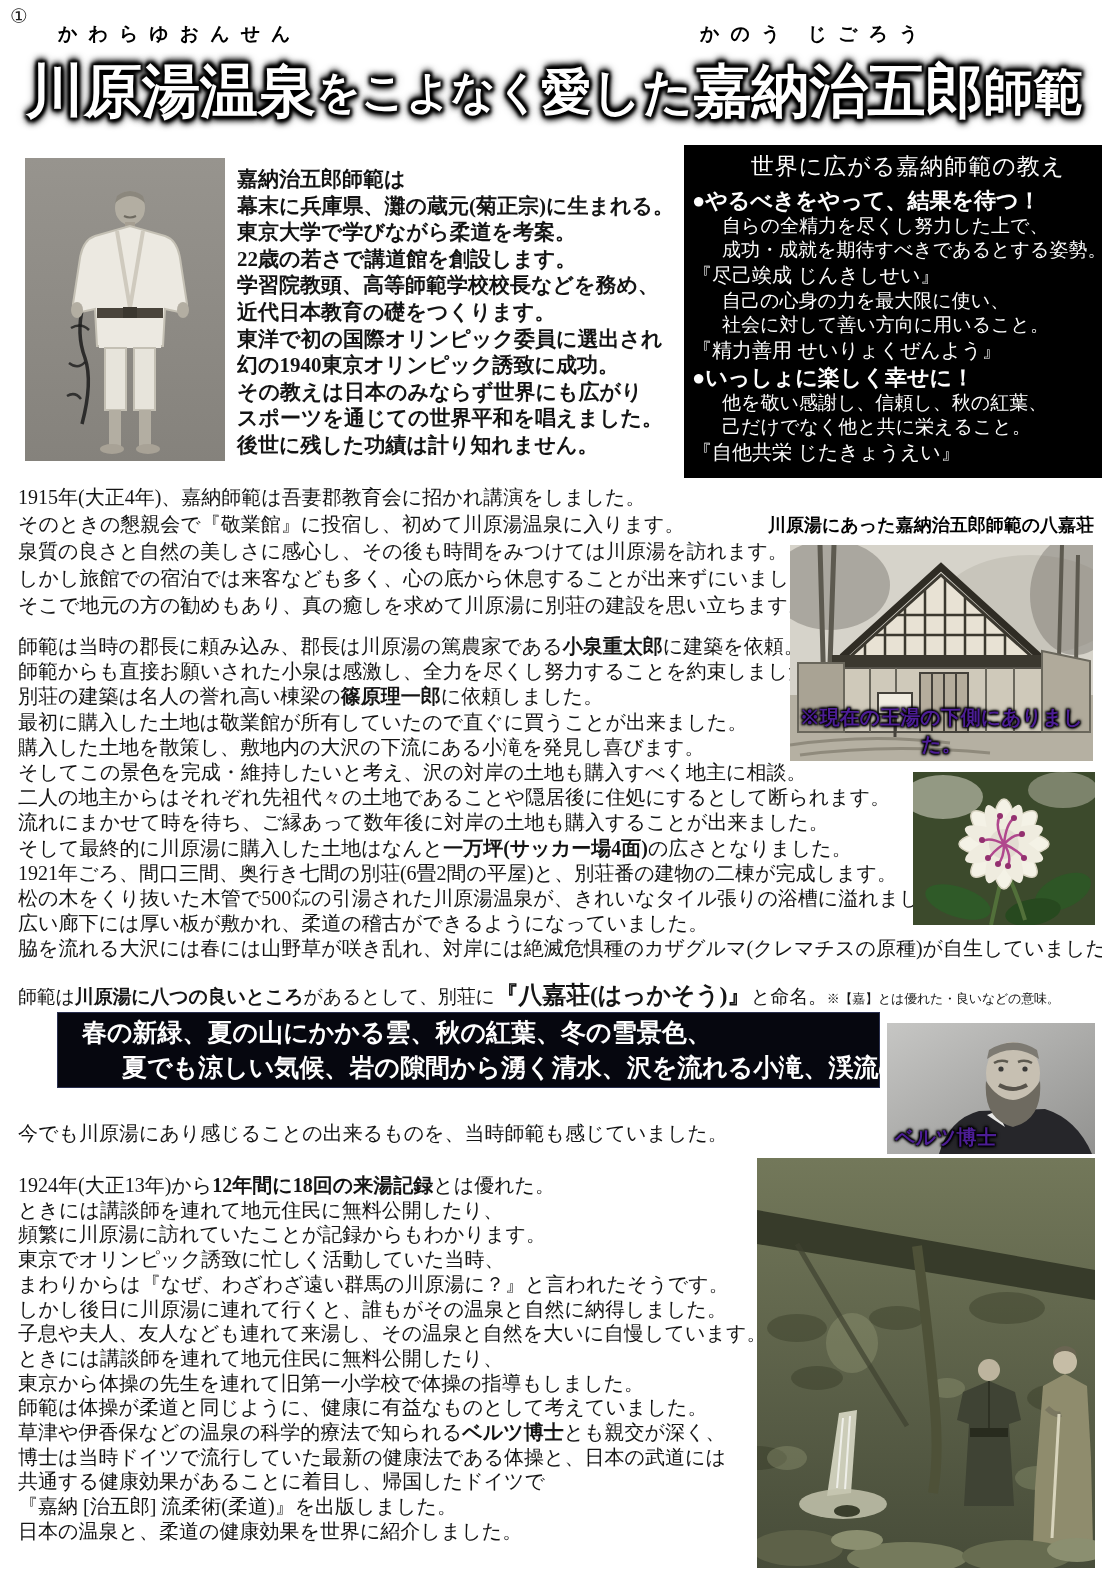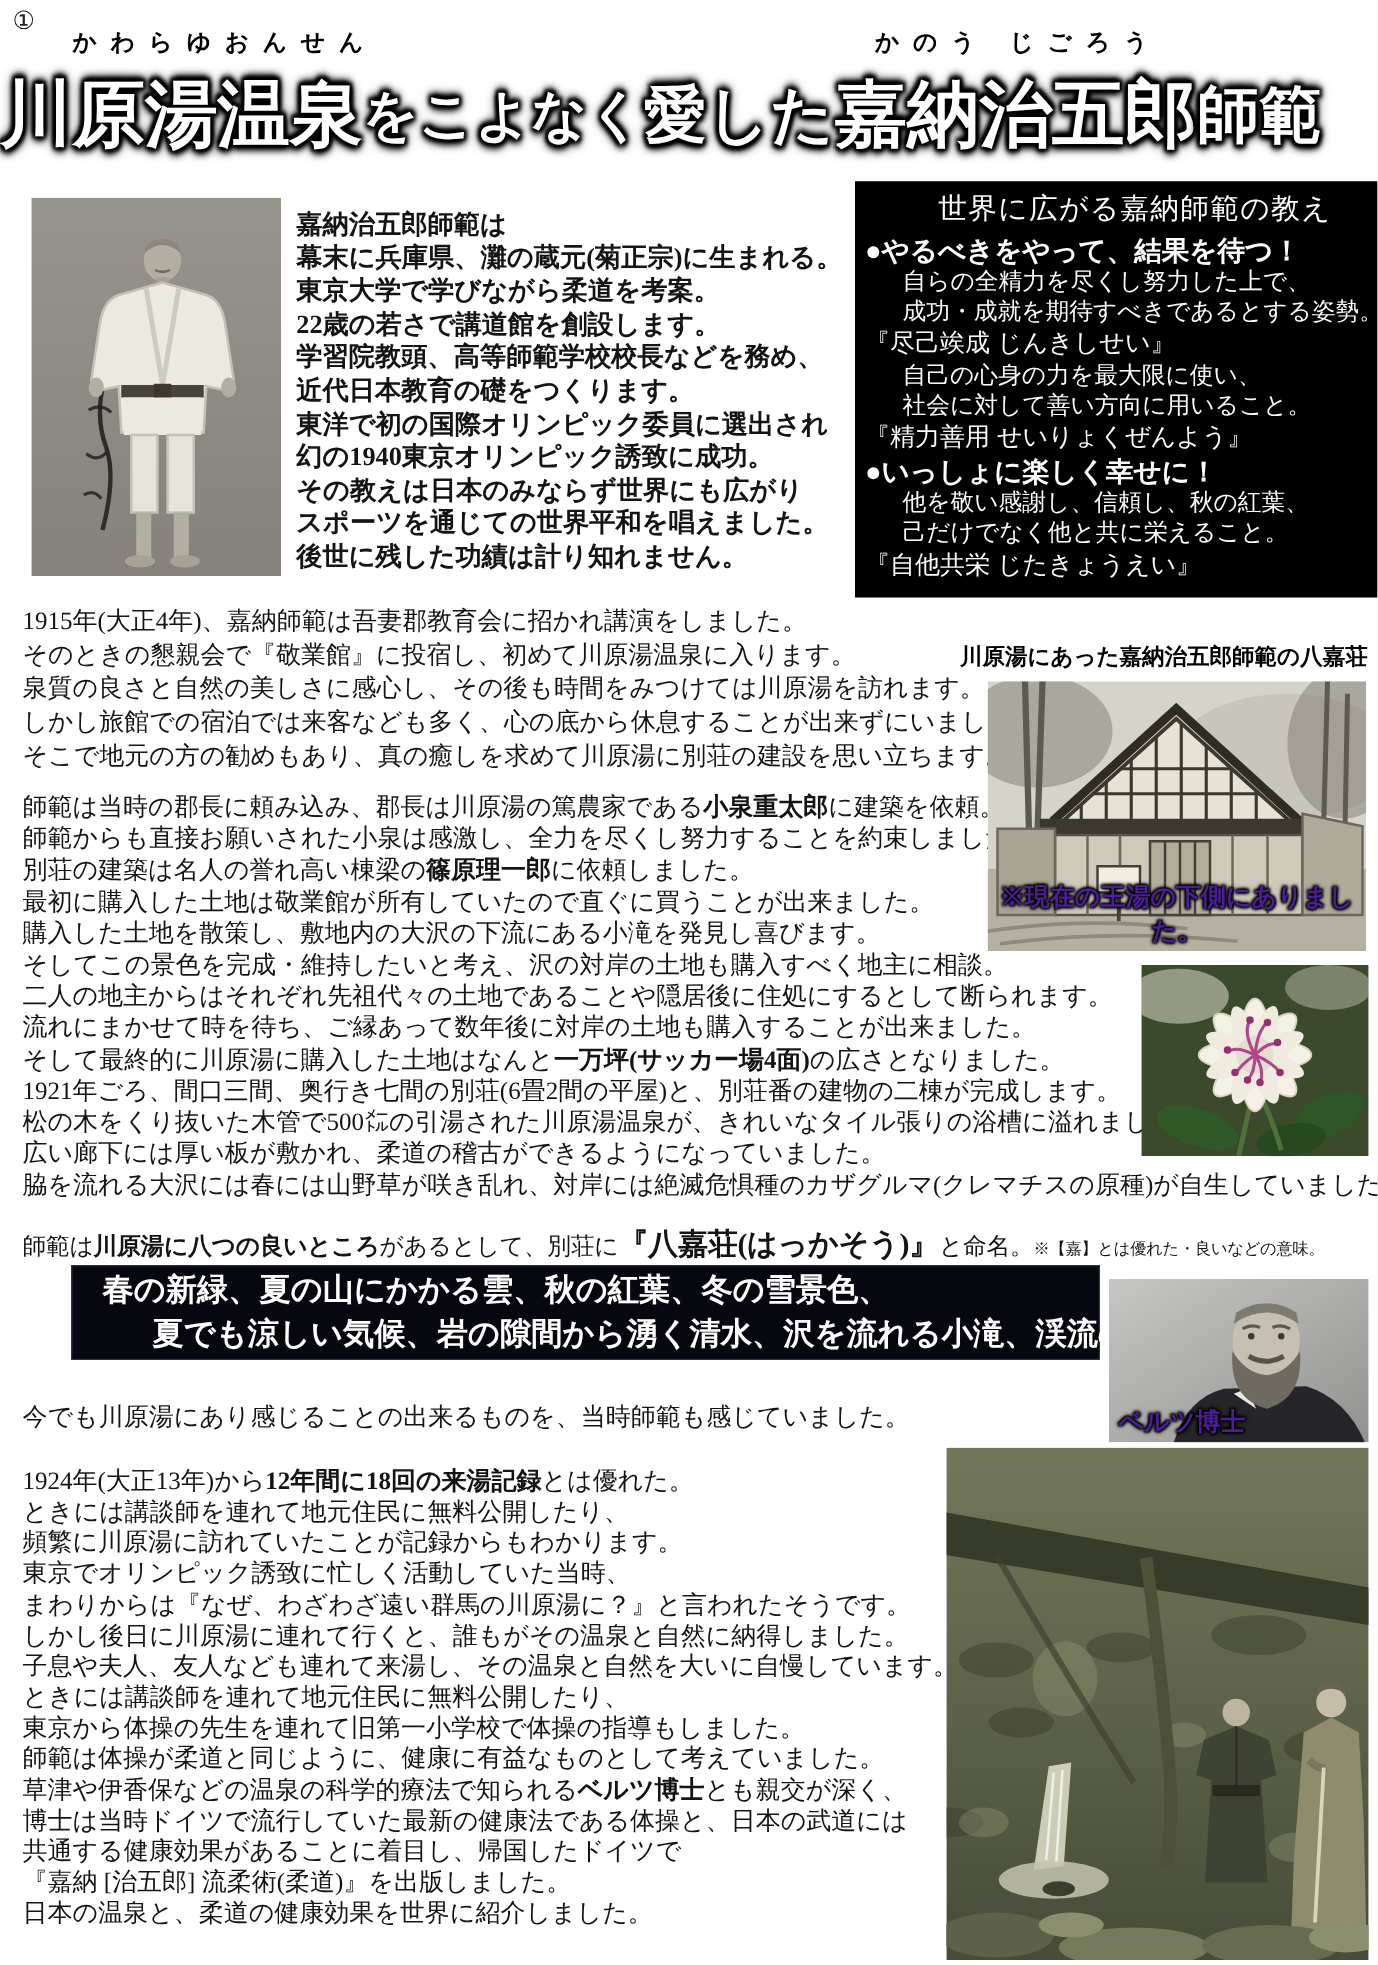--- a/index.html
+++ b/index.html
@@ -9,21 +9,21 @@
   .b{font-weight:bold;}
 
   
   .mark{position:absolute;left:10px;top:4px;font-size:20px;font-family:"Liberation Sans","DejaVu Sans",sans-serif;color:#222;}
   .furi{position:absolute;top:21px;font-family:"Liberation Sans","DejaVu Sans",sans-serif;
         font-weight:bold;font-size:19px;letter-spacing:11px;color:#000;white-space:nowrap;}
   .furi-left{left:58px;}
   .furi-right{left:700px;}
   .title{position:absolute;left:0;top:50px;width:1102px;height:84px;display:flex;align-items:center;
          white-space:nowrap;font-family:"Liberation Sans","DejaVu Sans",sans-serif;font-weight:bold;color:#ffffff;
-         box-sizing:border-box;
+         padding-left:26px;box-sizing:border-box;
          text-shadow:0 0 6px #000,0 0 6px #000,0 0 11px #000,2px 2px 3px #000,-2px -2px 3px #000,
                      2px -2px 3px #000,-2px 2px 3px #000,0 4px 6px #000,0 -4px 6px #000;}
   .t-big{font-size:58px;}
   .t-mid{font-size:50px;}
   .t-small{font-size:44px;}
 
   
   .photo{position:absolute;overflow:hidden;}
   #kano-photo{left:25px;top:158px;width:200px;height:303px;}
   #hakkaso-photo{left:790px;top:545px;width:303px;height:216px;}

